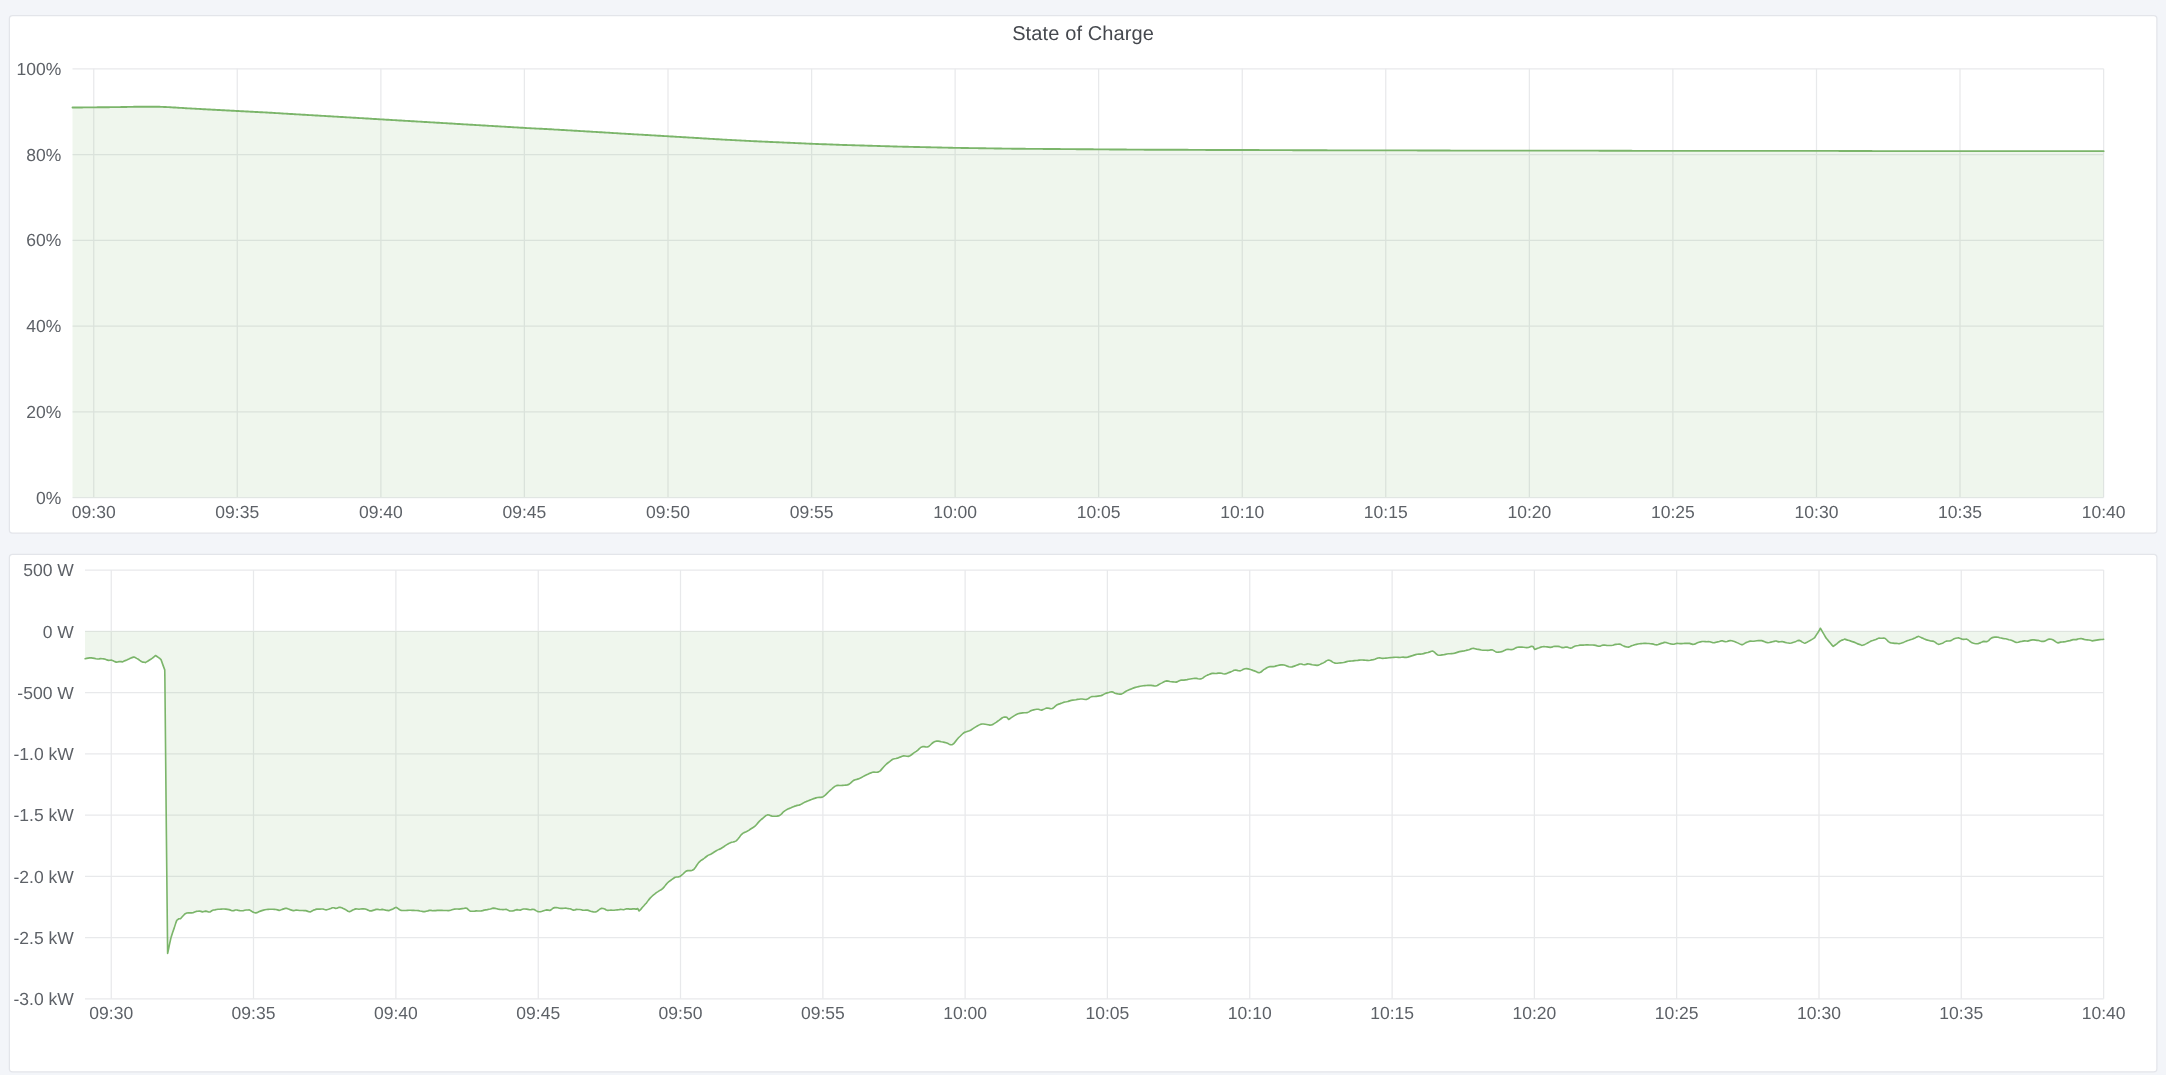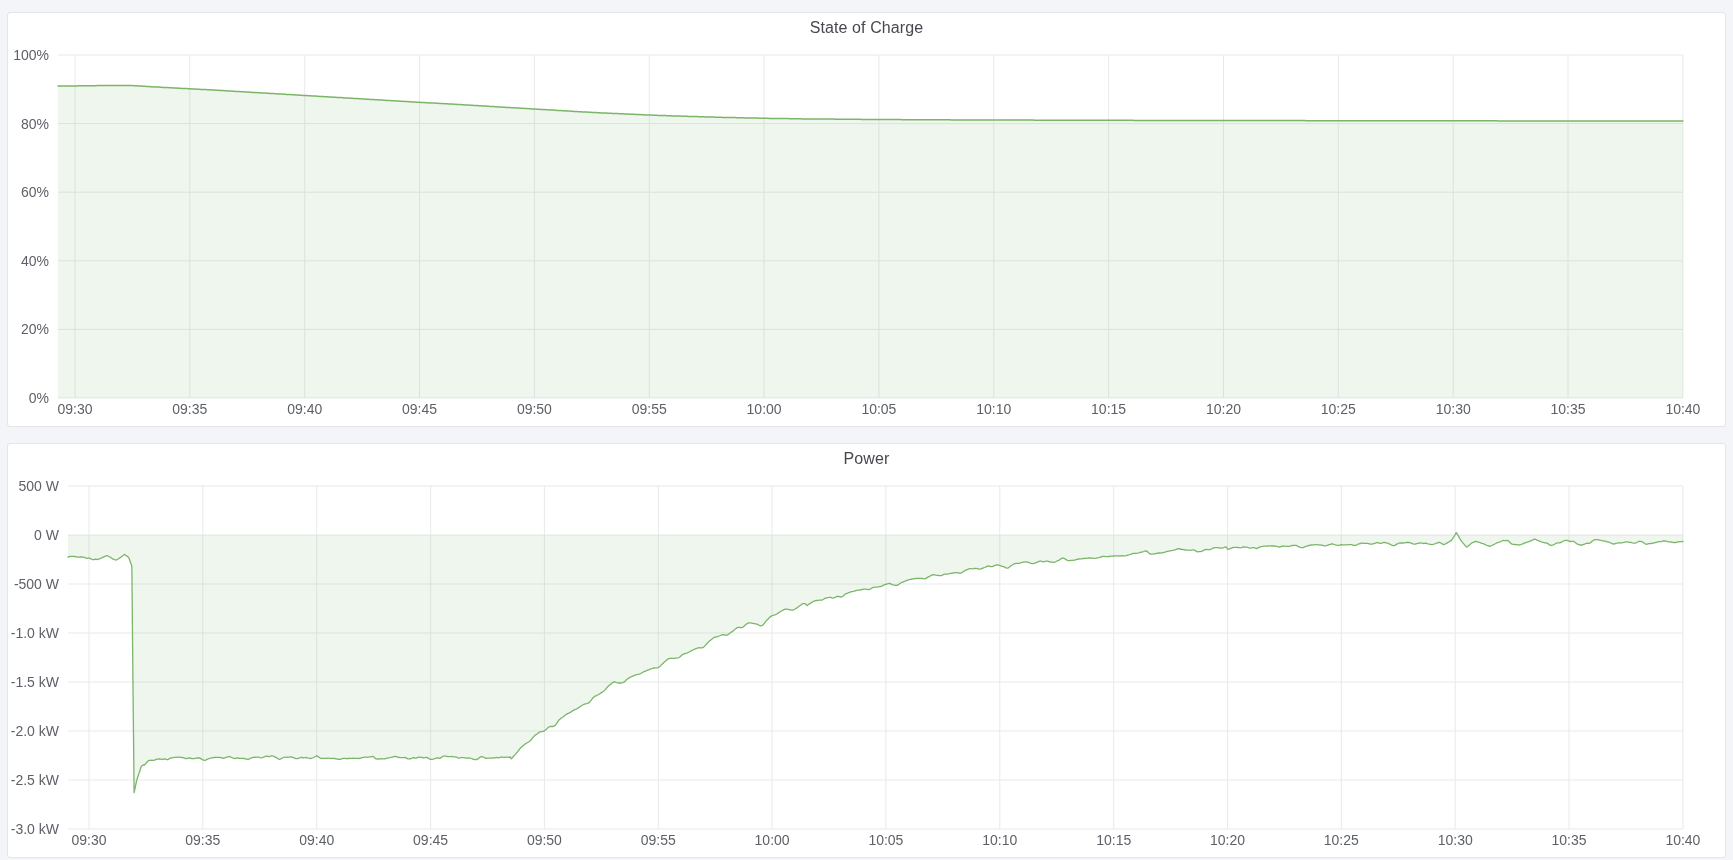--- a/index.html
+++ b/index.html
@@ -92,23 +92,20 @@
             <text x="1330.3" y="371">10:25</text>
             <text x="1445.2" y="371">10:30</text>
             <text x="1560.0" y="371">10:35</text>
             <text x="1674.9" y="371">10:40</text>
           </g>
         </svg>
       </div>
   </section>
 
   <section class="panel">
-    <header class="panel-header">
-      <h2 class="panel-title">Power</h2>
-    </header>
     <div class="chart">
         <svg width="1715" height="383" viewBox="0 0 1715 383">
           <g stroke="#e8e9eb" stroke-width="1">
             <line x1="60" x2="1674.8999999999999" y1="12.0" y2="12.0"></line>
             <line x1="60" x2="1674.8999999999999" y1="61.0" y2="61.0"></line>
             <line x1="60" x2="1674.8999999999999" y1="110.0" y2="110.0"></line>
             <line x1="60" x2="1674.8999999999999" y1="159.0" y2="159.0"></line>
             <line x1="60" x2="1674.8999999999999" y1="208.0" y2="208.0"></line>
             <line x1="60" x2="1674.8999999999999" y1="257.0" y2="257.0"></line>
             <line x1="60" x2="1674.8999999999999" y1="306.0" y2="306.0"></line>

